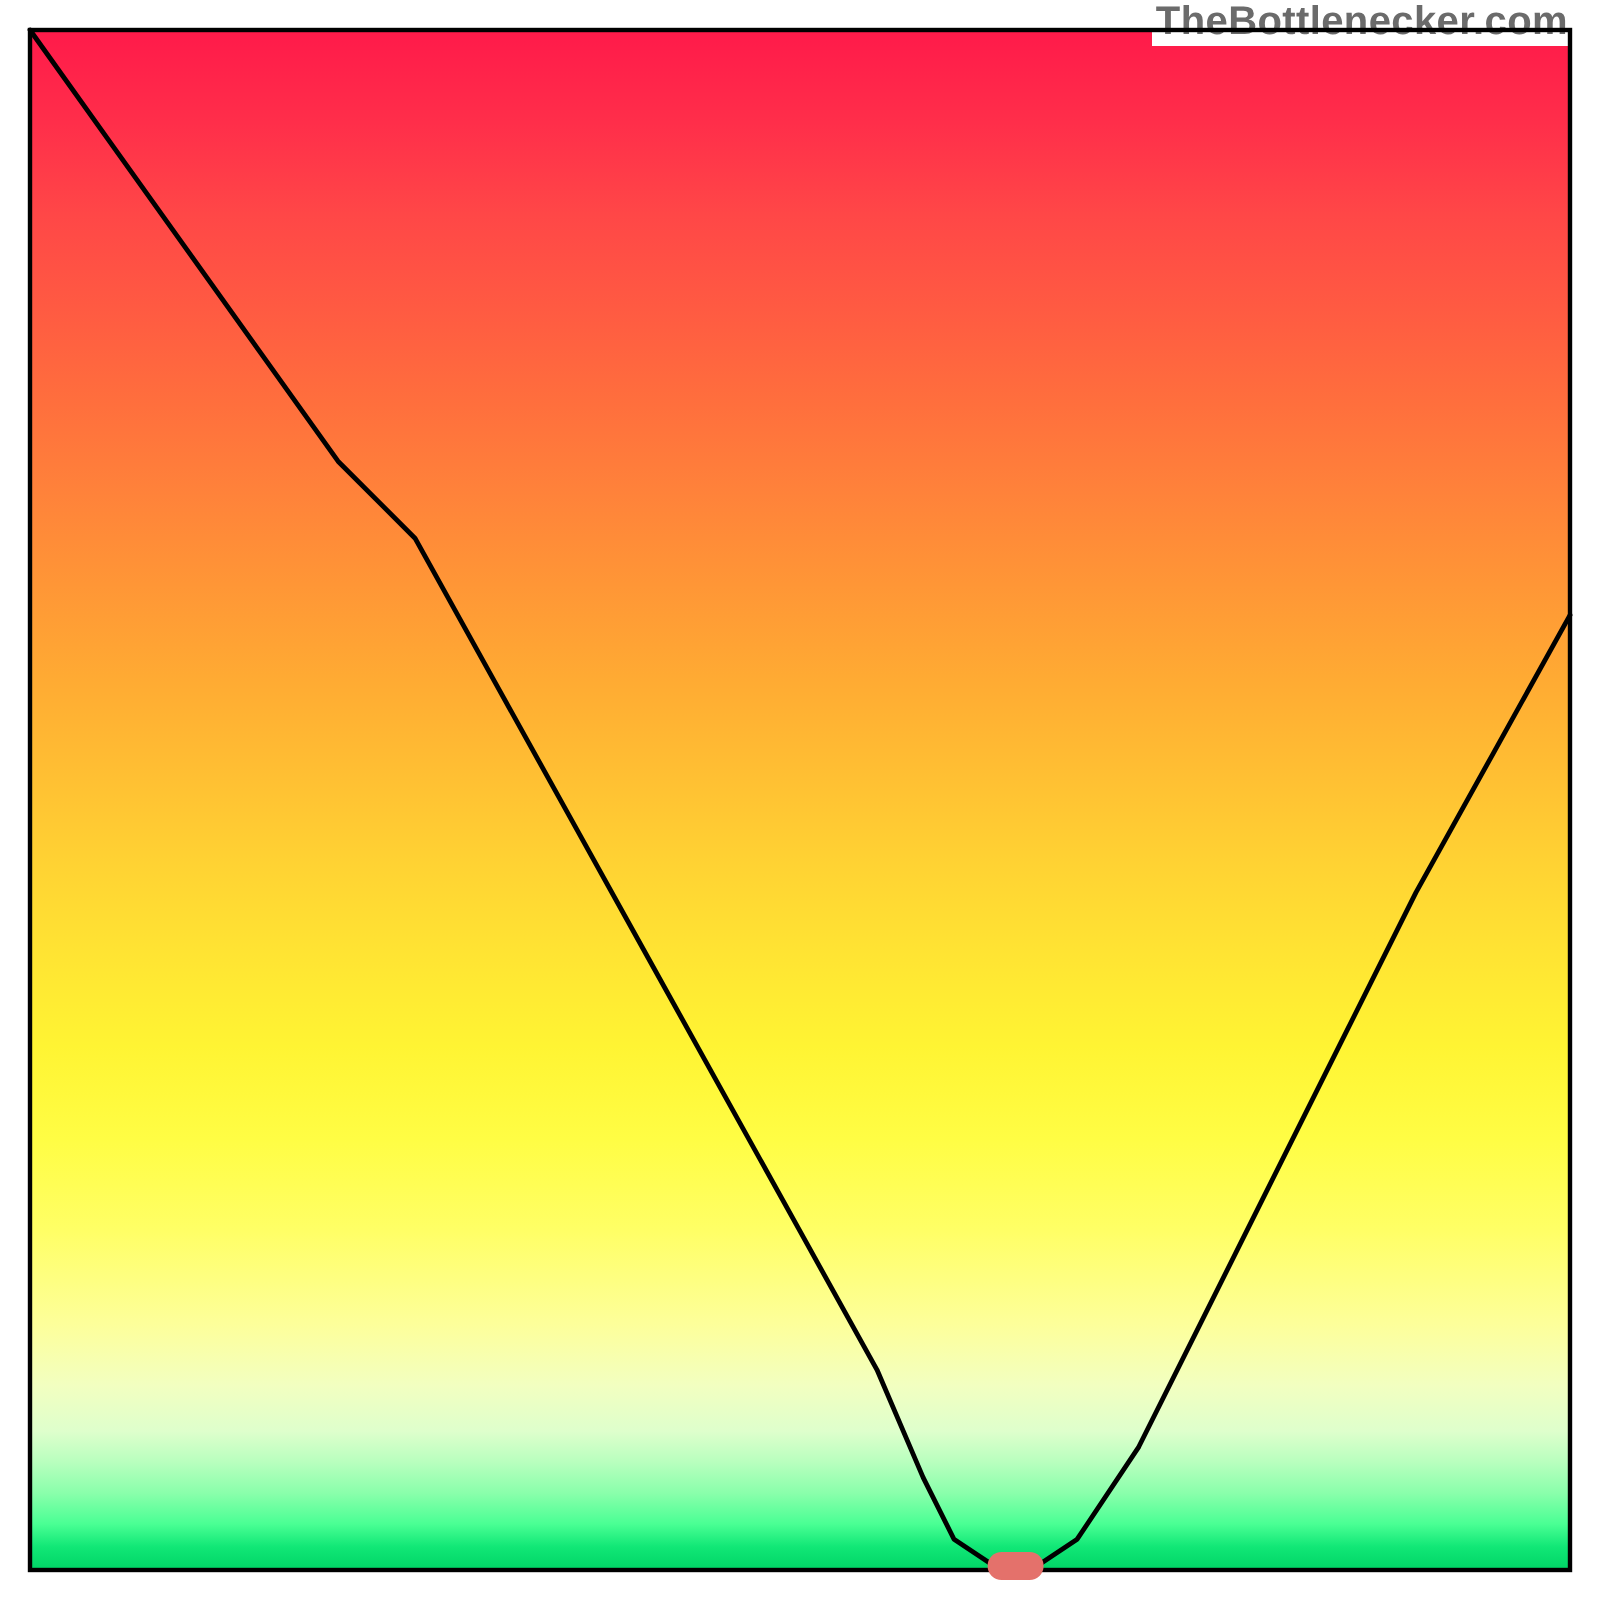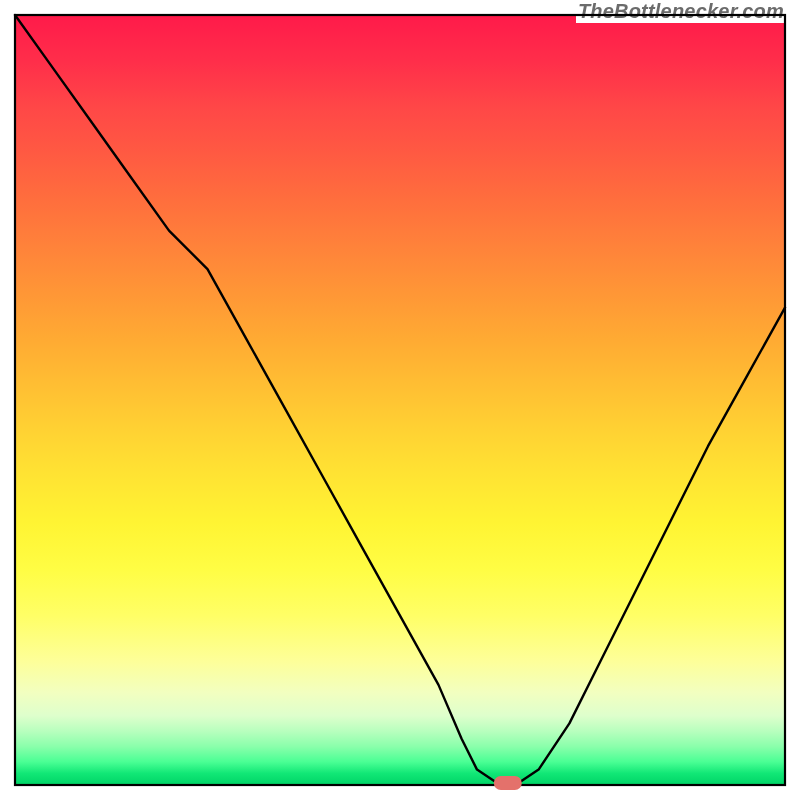--- a/index.html
+++ b/index.html
@@ -7,21 +7,20 @@
     padding: 0;
     width: 800px;
     height: 800px;
     overflow: hidden;
     background: #fff;
   }
   .chart-container {
     position: relative;
     width: 800px;
     height: 568px;
-    font-style: italic;
   }
   .gradient-area {
     position: absolute;
     left: 15px;
     top: 15px;
     width: 770px;
     height: 770px;
     background: linear-gradient(to bottom,
       #ff1a4a 0%,
       #ff2e4a 6%,

